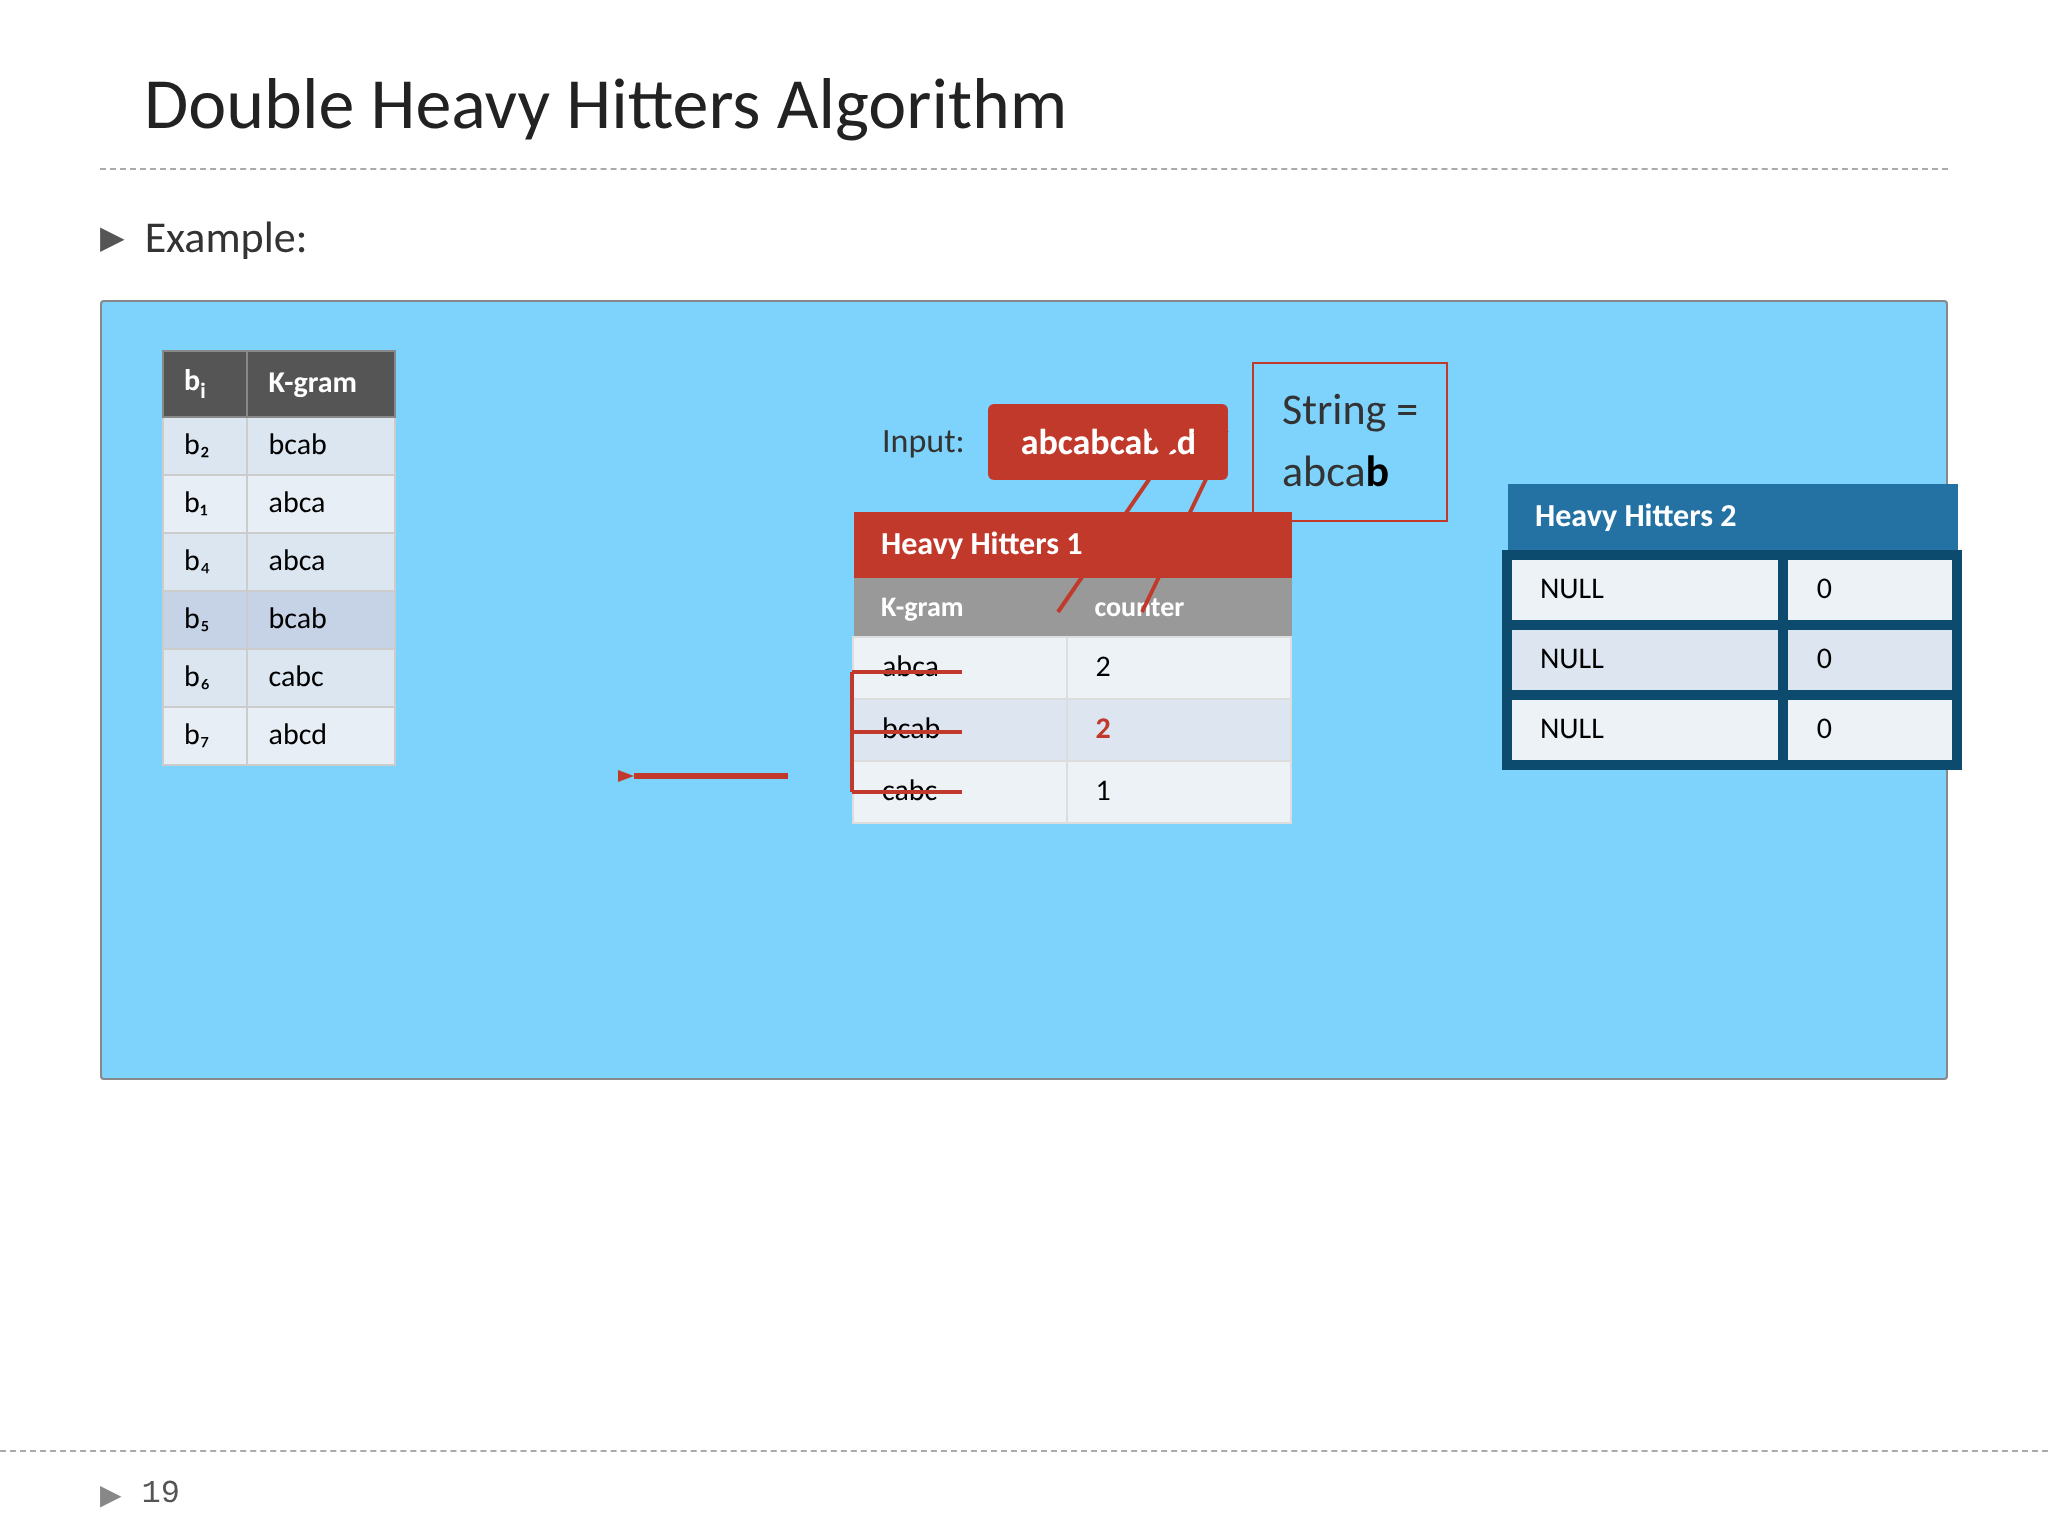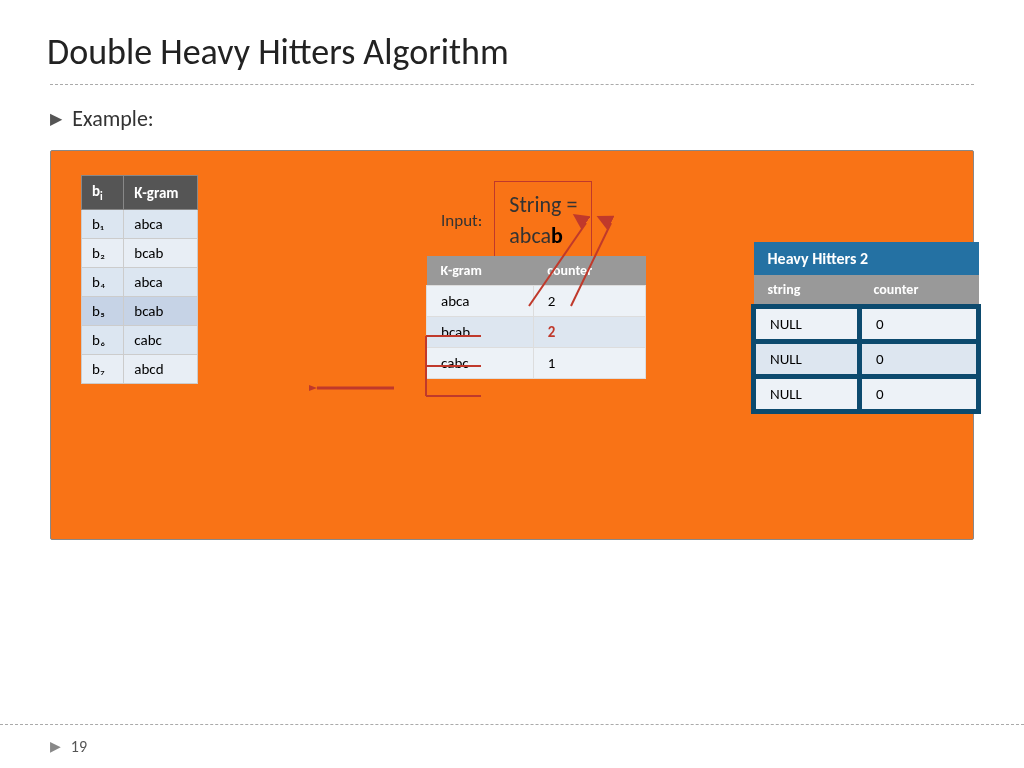--- a/index.html
+++ b/index.html
@@ -10,21 +10,21 @@
       background: #ffffff;
       font-family: 'Segoe UI', Calibri, Arial, sans-serif;
       position: relative;
       overflow: hidden;
     }
 
     .page-title {
       font-size: 36px;
       font-weight: 300;
       color: #222;
-      padding: 30px 50px 10px 47px;
+      padding: 30px 50px 10px 72px;
     }
 
     .title-divider {
       border: none;
       border-top: 1.5px dashed #aaa;
       margin: 0 50px 20px 50px;
     }
 
     .bullet-section {
       padding: 0 50px;
@@ -44,21 +44,21 @@
       color: #333;
     }
 
     .main-box {
       margin: 0 50px;
       border: 1.5px solid #888;
       border-radius: 2px;
       padding: 24px 30px;
       position: relative;
       min-height: 390px;
-      background: #f97316;
+      background: #7dd3fc;
     }
 
     
     .left-table {
       position: absolute;
       left: 30px;
       top: 24px;
       border-collapse: collapse;
     }
 
@@ -245,20 +245,21 @@
     }
 
     .footer-arrow {
       color: #888;
       font-size: 14px;
     }
 
     .footer-page {
       font-size: 16px;
       color: #555;
+      font-family: Liberation Mono, monospace;
     }
 
     
     sub {
       font-size: 11px;
     }
   </style>
 </head>
 <body>
 
@@ -274,26 +275,26 @@
 
   <table class="left-table">
     <thead>
       <tr>
         <th>b<sub>i</sub></th>
         <th>K-gram</th>
       </tr>
     </thead>
     <tbody id="left-table-body">
     <tr>
+          <td>b₂</td>
+          <td>bcab</td>
+        </tr>
+        <tr>
           <td>b₁</td>
           <td>abca</td>
-        </tr>
-        <tr>
-          <td>b₂</td>
-          <td>bcab</td>
         </tr>
         <tr>
           <td>b₄</td>
           <td>abca</td>
         </tr>
         <tr class="row-highlight">
           <td>b₅</td>
           <td>bcab</td>
         </tr>
         <tr>
@@ -313,28 +314,32 @@
         <marker id="arrowhead-left" markerWidth="8" markerHeight="8" refX="0" refY="3" orient="auto">
           <polygon points="8 0, 0 3, 8 6" fill="#c0392b"></polygon>
         </marker>
       </defs>
       <line x1="85" y1="12" x2="8" y2="12" stroke="#c0392b" stroke-width="3" marker-end="url(#arrowhead-left)"></line>
     </svg>
   </div>
 
   <div class="input-area">
     <span class="input-label">Input:</span>
+    <span class="input-box">abcabcabcd</span>
     <div class="string-box">
       <span>String =</span><br>
       <span>abca</span><span class="bold-b">b</span>
     </div>
   </div>
 
   <table class="hh1-table">
     <thead>
+      <tr>
+        <th class="hh-header" colspan="2">Heavy Hitters 1</th>
+      </tr>
       <tr>
         <th>K-gram</th>
         <th>counter</th>
       </tr>
     </thead>
     <tbody id="hh1-table-body">
     <tr>
           <td>abca</td>
           <td>2</td>
         </tr>
@@ -347,24 +352,20 @@
           <td>1</td>
         </tr>
       </tbody>
   </table>
 
   <table class="hh2-table">
     <thead>
       <tr>
         <th class="hh-header" colspan="2">Heavy Hitters 2</th>
       </tr>
-      <tr>
-        <th>string</th>
-        <th>counter</th>
-      </tr>
     </thead>
     <tbody id="hh2-table-body">
     <tr>
           <td>NULL</td>
           <td>0</td>
         </tr>
         <tr>
           <td>NULL</td>
           <td>0</td>
         </tr>

